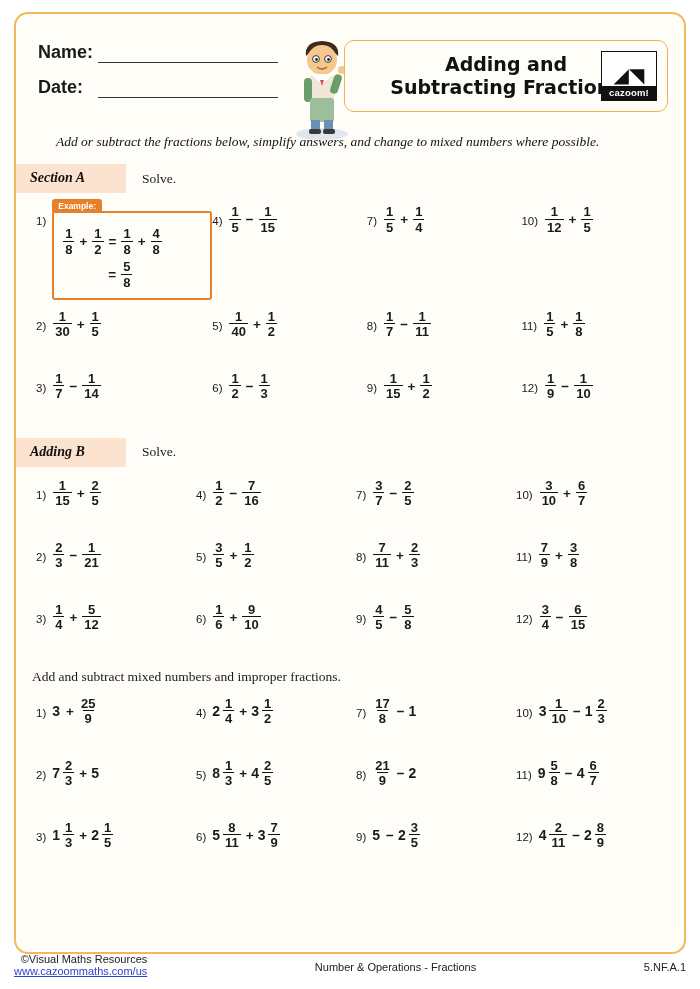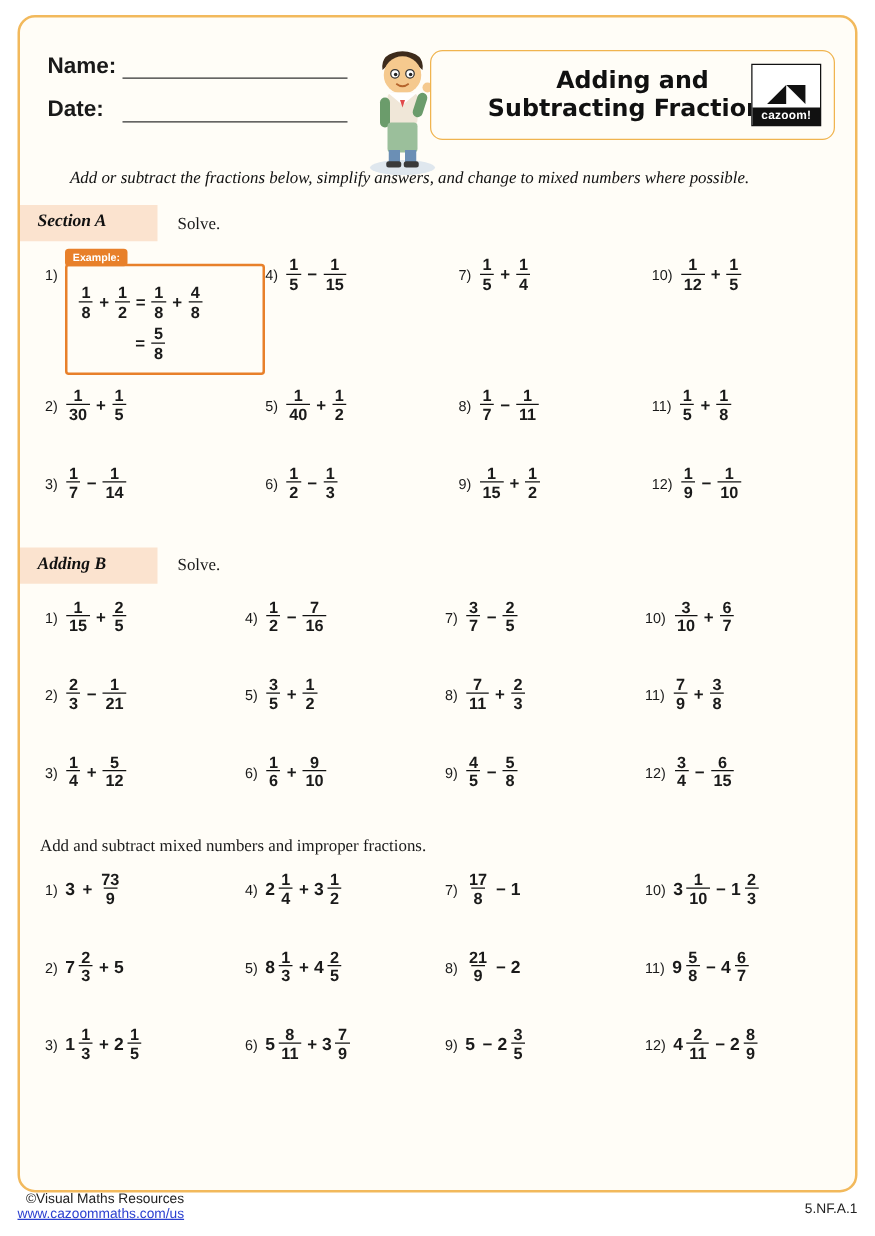--- a/index.html
+++ b/index.html
@@ -555,21 +555,21 @@
         <div class="section-head">
           <div class="section-instr">Add and subtract mixed numbers and improper fractions.</div>
         </div>
         <div class="grid">
           <div class="q">
             <span class="qnum">1)</span>
             <span class="expr">
               <span class="whole">3</span>
               <span class="op">+</span>
               <span class="frac">
-                <span class="num">73</span>
+                <span class="num">25</span>
                 <span class="den">9</span>
               </span>
             </span>
           </div>
           <div class="q">
             <span class="qnum">4)</span>
             <span class="expr">
               <span class="whole">2</span>
               <span class="frac">
                 <span class="num">1</span>
@@ -729,14 +729,15 @@
       </div>
     </div>
 
 </div>
 
 <div class="footer">
   <div class="footer-left">
     <span>©Visual Maths Resources</span>
     <a href="#">www.cazoommaths.com/us</a>
   </div>
+  <div class="footer-center">Number &amp; Operations - Fractions</div>
   <div class="footer-right">5.NF.A.1</div>
 </div>
 
 </body></html>

